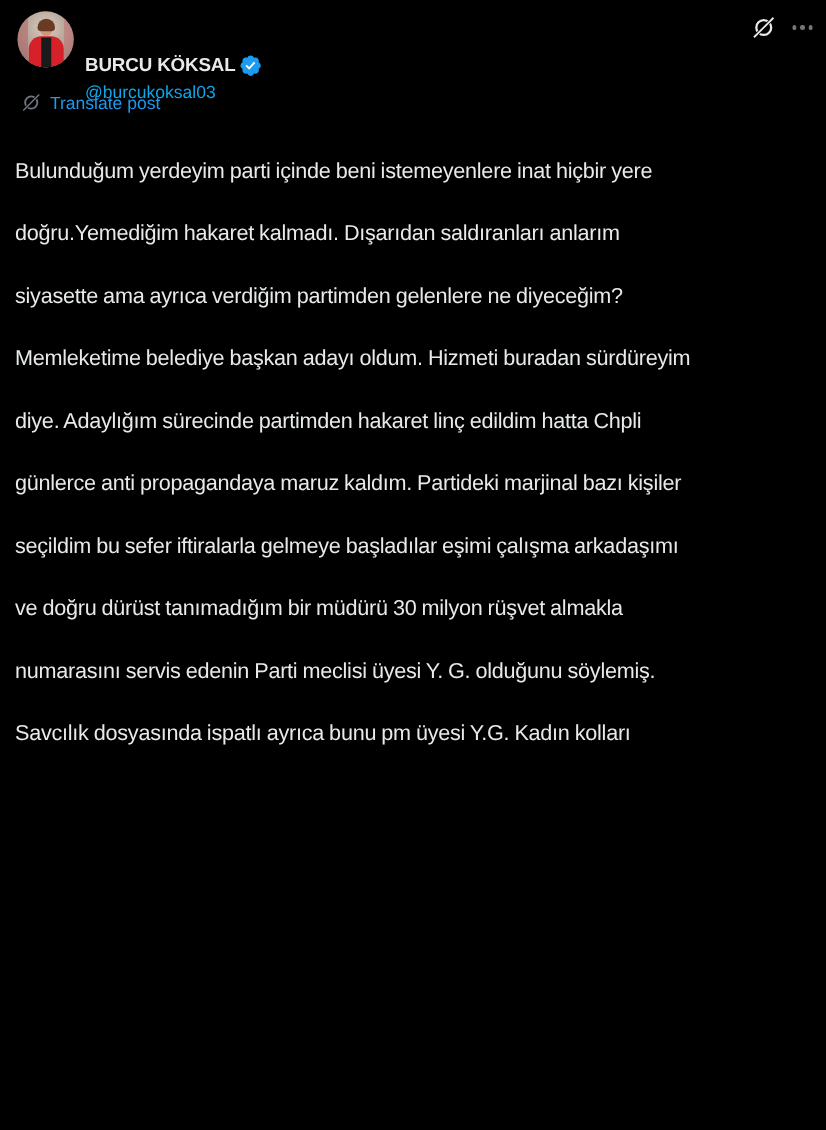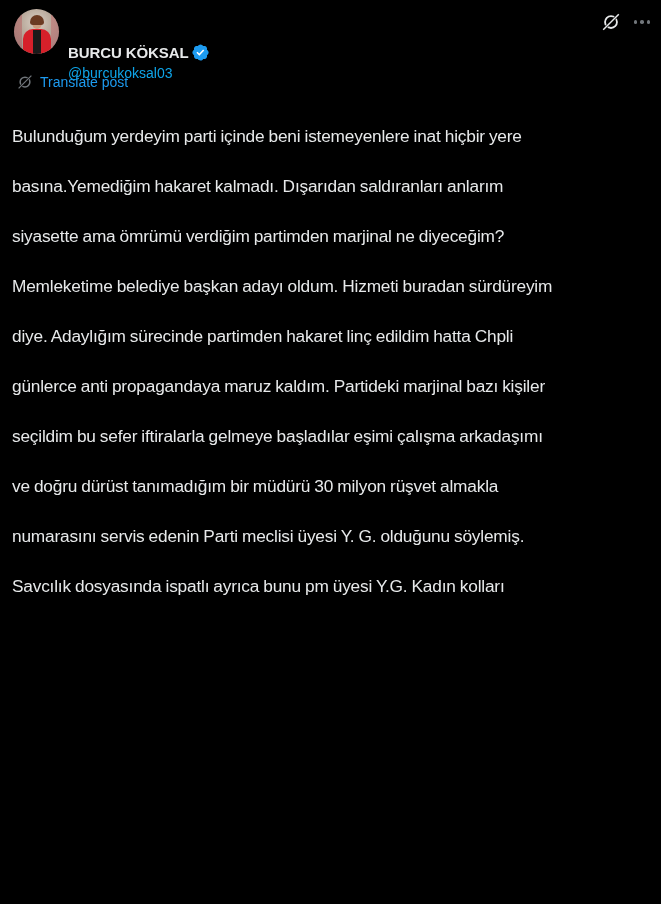--- a/index.html
+++ b/index.html
@@ -209,22 +209,22 @@
   <svg viewBox="0 0 24 24">
     <circle cx="12" cy="12" r="6.5" fill="none" stroke="#71767b" stroke-width="2"></circle>
     <line x1="4" y1="20" x2="20" y2="4" stroke="#000" stroke-width="3"></line>
     <line x1="3.5" y1="20.5" x2="20.5" y2="3.5" stroke="#71767b" stroke-width="1.6"></line>
   </svg>
   <span class="translate-label">Translate post</span>
 </div>
 
 <div class="post-text">
   <span class="post-line">Bulunduğum yerdeyim parti içinde beni istemeyenlere inat hiçbir yere</span>
-  <span class="post-line">basına.Yemediğim hakaret kalmadı. Dışarıdan saldıranları anlarım</span>
-  <span class="post-line">siyasette ama ömrümü verdiğim partimden marjinal ne diyeceğim?</span>
+  <span class="post-line">doğru.Yemediğim hakaret kalmadı. Dışarıdan saldıranları anlarım</span>
+  <span class="post-line">siyasette ama ayrıca verdiğim partimden gelenlere ne diyeceğim?</span>
   <span class="post-line">Memleketime belediye başkan adayı oldum. Hizmeti buradan sürdüreyim</span>
   <span class="post-line">diye. Adaylığım sürecinde partimden hakaret linç edildim hatta Chpli</span>
   <span class="post-line">günlerce anti propagandaya maruz kaldım. Partideki marjinal bazı kişiler</span>
   <span class="post-line">seçildim bu sefer iftiralarla gelmeye başladılar eşimi çalışma arkadaşımı</span>
   <span class="post-line">ve doğru dürüst tanımadığım bir müdürü 30 milyon rüşvet almakla</span>
   <span class="post-line">numarasını servis edenin Parti meclisi üyesi Y. G. olduğunu söylemiş.</span>
   <span class="post-line">Savcılık dosyasında ispatlı ayrıca bunu pm üyesi Y.G. Kadın kolları</span>
   
   
   

